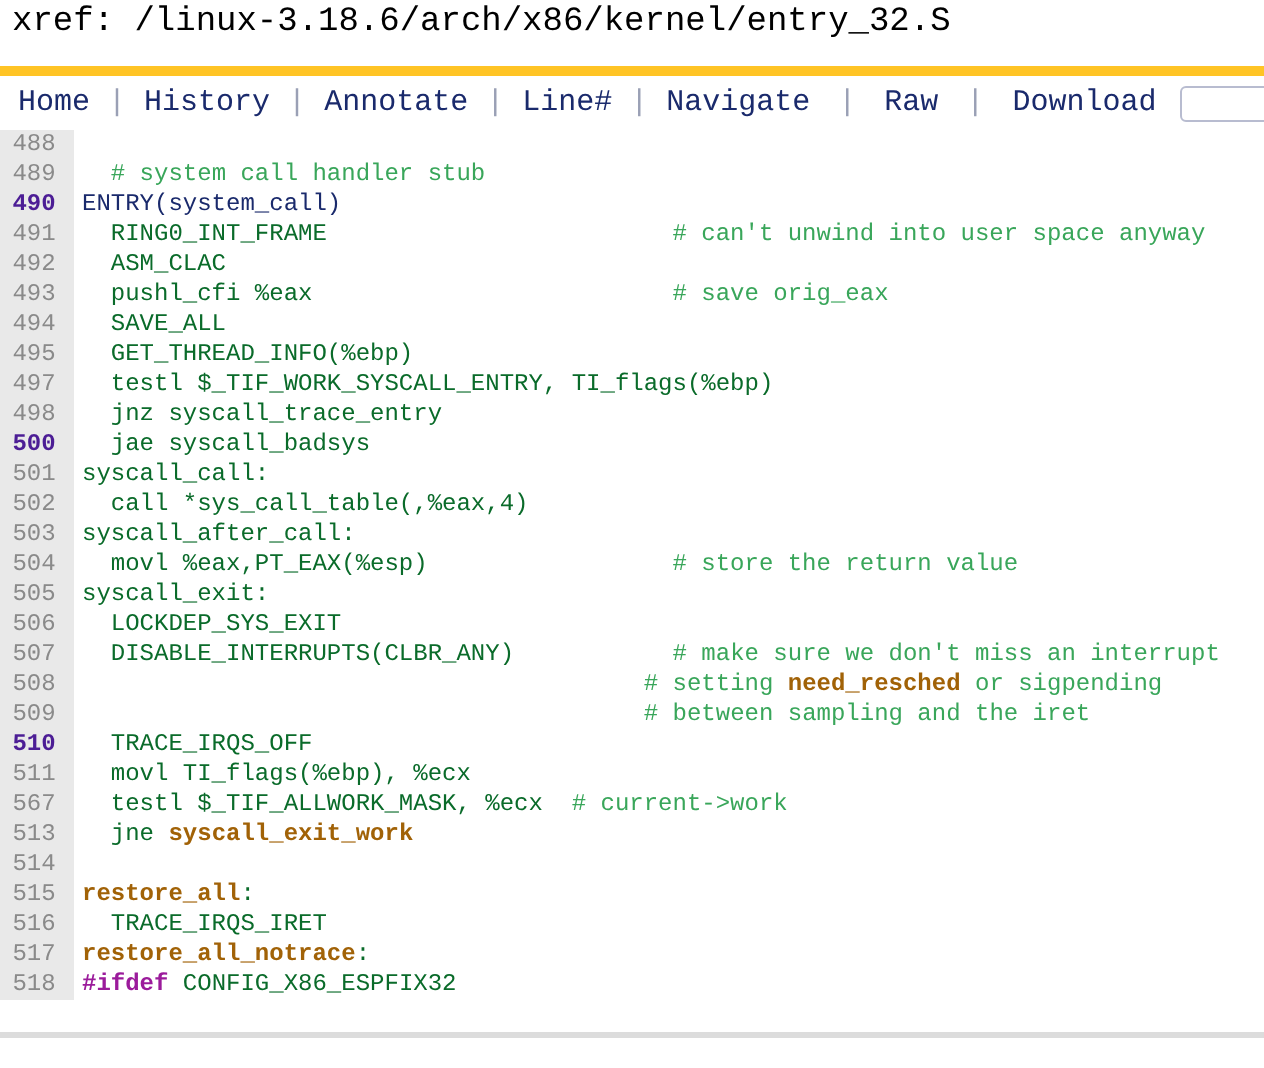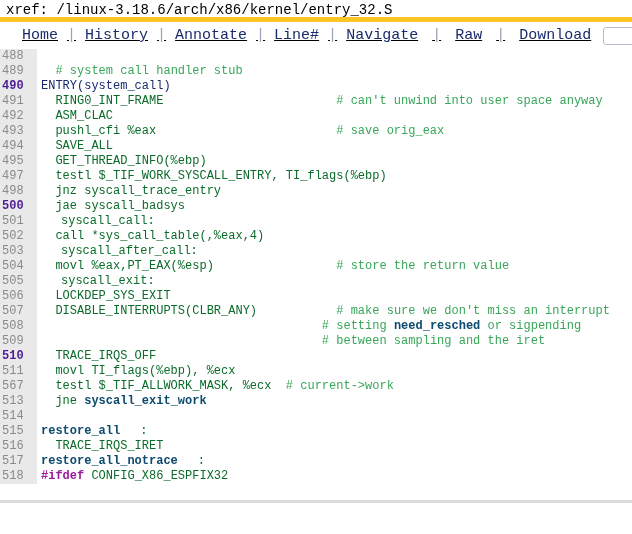--- a/index.html
+++ b/index.html
@@ -9,48 +9,47 @@
   }
   body {
     width: 632px;
     height: 534px;
     overflow: hidden;
     font-family: "Liberation Serif", "DejaVu Serif", serif;
   }
 
   
   .titlebar {
-    height: 17px;
+    height: 33px;
     padding: 2px 0 0 6px;
     font-family: "Liberation Mono", "DejaVu Sans Mono", monospace;
-    font-size: 14px;
+    font-size: 17px;
     color: #000000;
     white-space: nowrap;
     box-sizing: border-box;
   }
   .titlebar .xref-label { color: #000; }
   .titlebar .xref-path  { color: #000; }
 
   
   .rule-yellow {
     height: 5px;
     background: #ffc425;
     width: 100%;
   }
 
   
   .menubar {
     height: 27px;
     display: flex;
     align-items: center;
-    padding-left: 20px;
+    padding-left: 7px;
     box-sizing: border-box;
     white-space: nowrap;
     background: #ffffff;
-    text-decoration: underline;
   }
   .menu-item {
     font-family: "Liberation Mono", "DejaVu Sans Mono", monospace;
     font-size: 15px;
     color: #1a2a6c;
     text-decoration: none;
     padding: 0 2px;
     cursor: pointer;
   }
   .menu-sep {
@@ -87,21 +86,21 @@
     border-collapse: collapse;
     font-family: "Liberation Mono", "DejaVu Sans Mono", monospace;
     font-size: 12px;
     line-height: 15px;
     width: 100%;
   }
   .code-table tr { height: 15px; }
   td.gutter {
     background: #e9e9e9;
     color: #8a8a8a;
-    text-align: left;
+    text-align: center;
     padding: 0 4px 0 2px;
     width: 30px;
     min-width: 30px;
     user-select: none;
     font-size: 12px;
     vertical-align: top;
     border-right: 1px solid #e9e9e9;
   }
   td.gutter.decade {
     color: #4c1d95;
@@ -110,23 +109,23 @@
   td.code {
     padding: 0 0 0 4px;
     white-space: pre;
     vertical-align: top;
     color: #006000;
   }
 
   
   .tok-plain   { color: #111111; }
   .tok-code    { color: #0a6b2a; }
-  .tok-label   { color: #0a6b2a; margin-left: 20px; }
+  .tok-label   { color: #0a6b2a; }
   .tok-comment { color: #39a65a; }
-  .tok-link    { color: #0c4a6e; font-weight: bold; }
+  .tok-link    { color: #a16207; font-weight: bold; }
   .tok-pp      { color: #9b1b9b; font-weight: bold; }
   .tok-entry   { color: #1a2a6c; }
 
   
   .bottom-edge {
     position: absolute;
     left: 0; right: 0; bottom: 0;
     height: 3px;
     background: #dcdcdc;
   }

